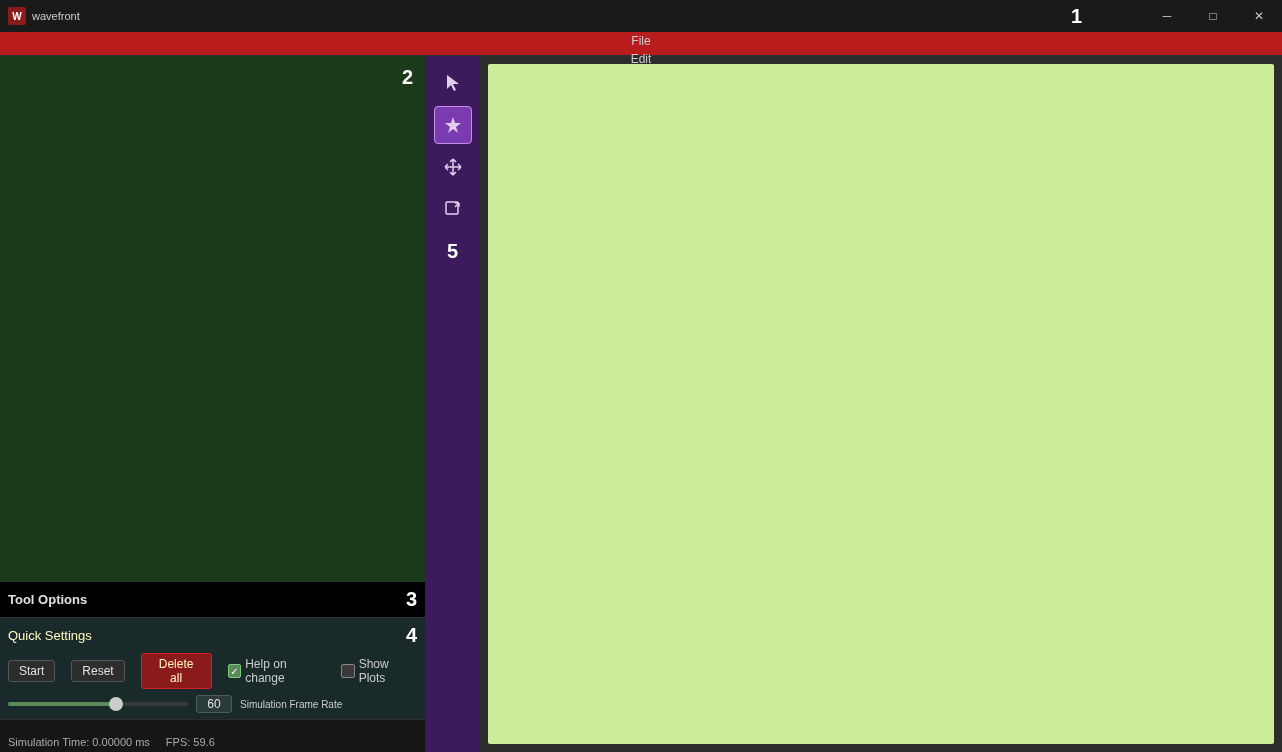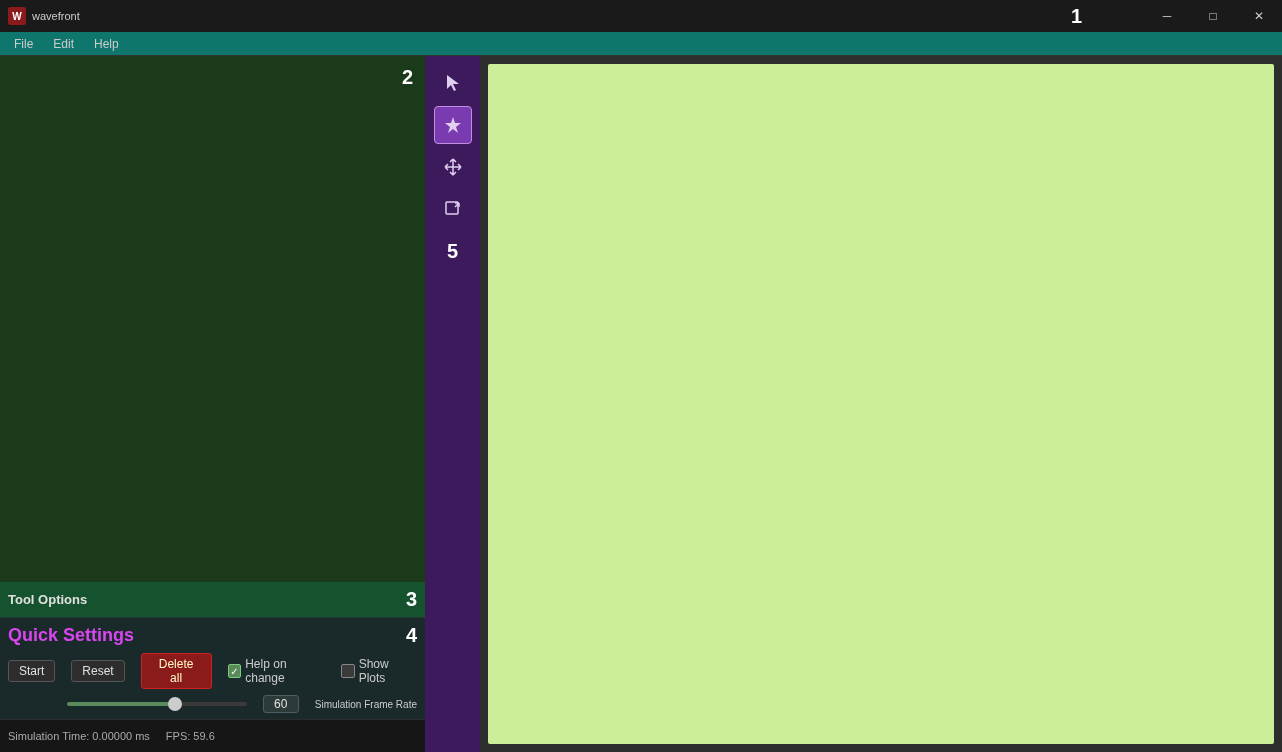--- a/index.html
+++ b/index.html
@@ -66,25 +66,26 @@
       color: #cccccc;
       cursor: pointer;
       background: transparent;
       border: none;
     }
 
     
     #menu-bar {
       width: 100%;
       height: 24px;
-      background: #0f766e;
+      background: #b91c1c;
       display: flex;
       align-items: center;
       padding: 0 4px;
       border-bottom: 1px solid #333;
+      flex-direction: column;
     }
     .menu-item {
       padding: 2px 10px;
       font-size: 12px;
       color: #cccccc;
       cursor: pointer;
     }
 
     
     #main-layout {
@@ -147,21 +148,21 @@
     .tool-btn.active { background: #7a3ab0; border: 1px solid #c090e0; }
     #toolbar-number-5 {
       color: white;
       font-size: 20px;
       font-weight: bold;
       margin-top: 8px;
     }
 
     
     #tool-options {
-      background: #14532d;
+      background: #000000;
     }
     #tool-options-header {
       display: flex;
       align-items: center;
       justify-content: space-between;
       margin-bottom: 6px;
     }
     #tool-options-title {
       color: #e0e0e0;
       font-size: 13px;
@@ -204,23 +205,23 @@
       border-top: 1px solid #2a3a3a;
       padding: 6px 8px;
     }
     #quick-settings-header {
       display: flex;
       align-items: center;
       justify-content: space-between;
       margin-bottom: 6px;
     }
     #quick-settings-title {
-      color: #d946ef;
-      font-size: 18px;
-      font-weight: 700;
+      color: #fef9c3;
+      font-size: 13px;
+      font-weight: 400;
     }
     #quick-settings-number {
       color: white;
       font-size: 20px;
       font-weight: bold;
     }
     #quick-btn-row {
       display: flex;
       align-items: center;
       gap: 16px;
@@ -269,23 +270,22 @@
       border-color: #7acc7a;
     }
     .cb-check {
       color: white;
       font-size: 10px;
     }
 
     #slider-row {
       display: flex;
       align-items: center;
-      gap: 16px;
+      gap: 8px;
       margin-top: 4px;
-      justify-content: flex-end;
     }
     #fps-slider {
       flex: 1;
       height: 4px;
       background: #3a3a3a;
       border-radius: 2px;
       position: relative;
       max-width: 180px;
     }
     #fps-slider-fill {
@@ -316,21 +316,20 @@
     }
     #fps-label {
       font-size: 10px;
       color: #cccccc;
     }
 
     #status-bar {
       background: #161616;
       height: 30px;
       display: flex;
-      align-items: center;
       padding: 16px 8px;
       font-size: 11px;
       color: #aaaaaa;
       border-top: 1px solid #2d2d2d;
     }
     #status-bar span { margin-right: 16px; }
 
     
     #right-canvas {
       flex: 1;

